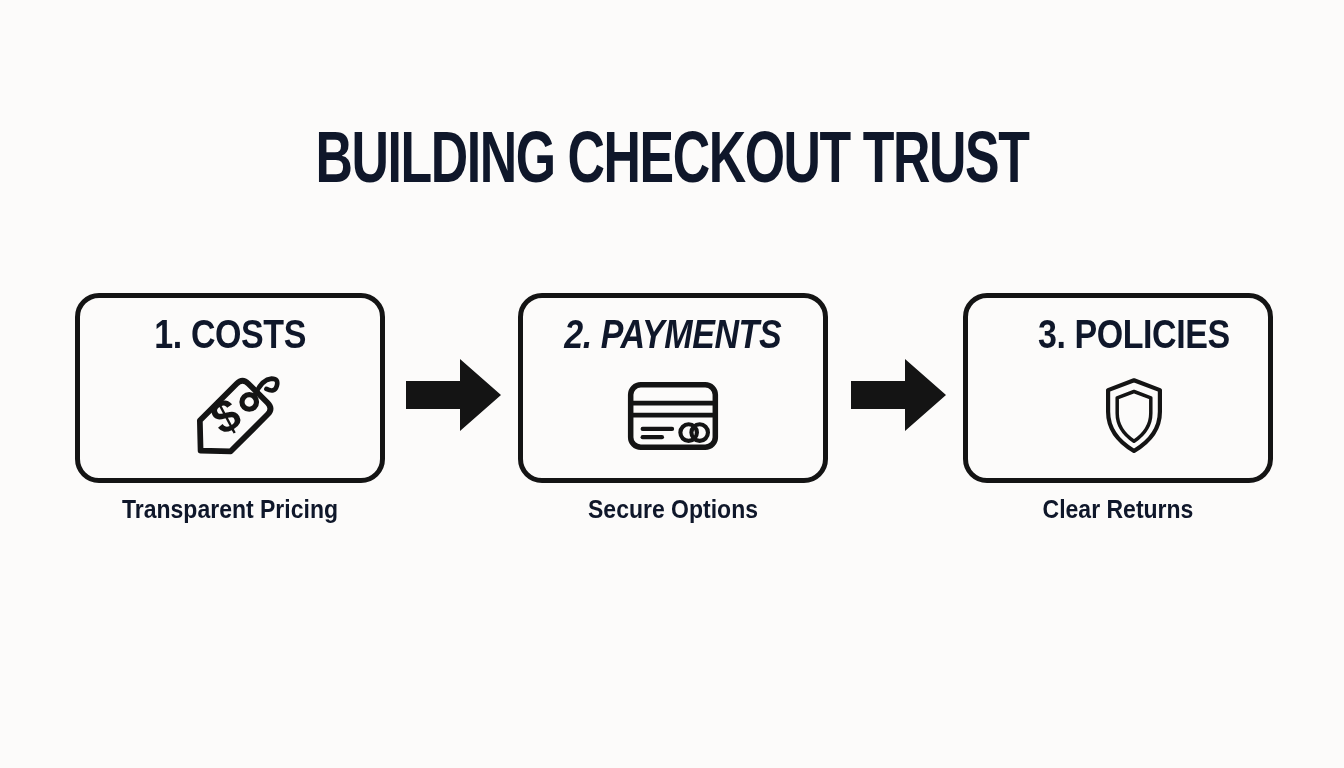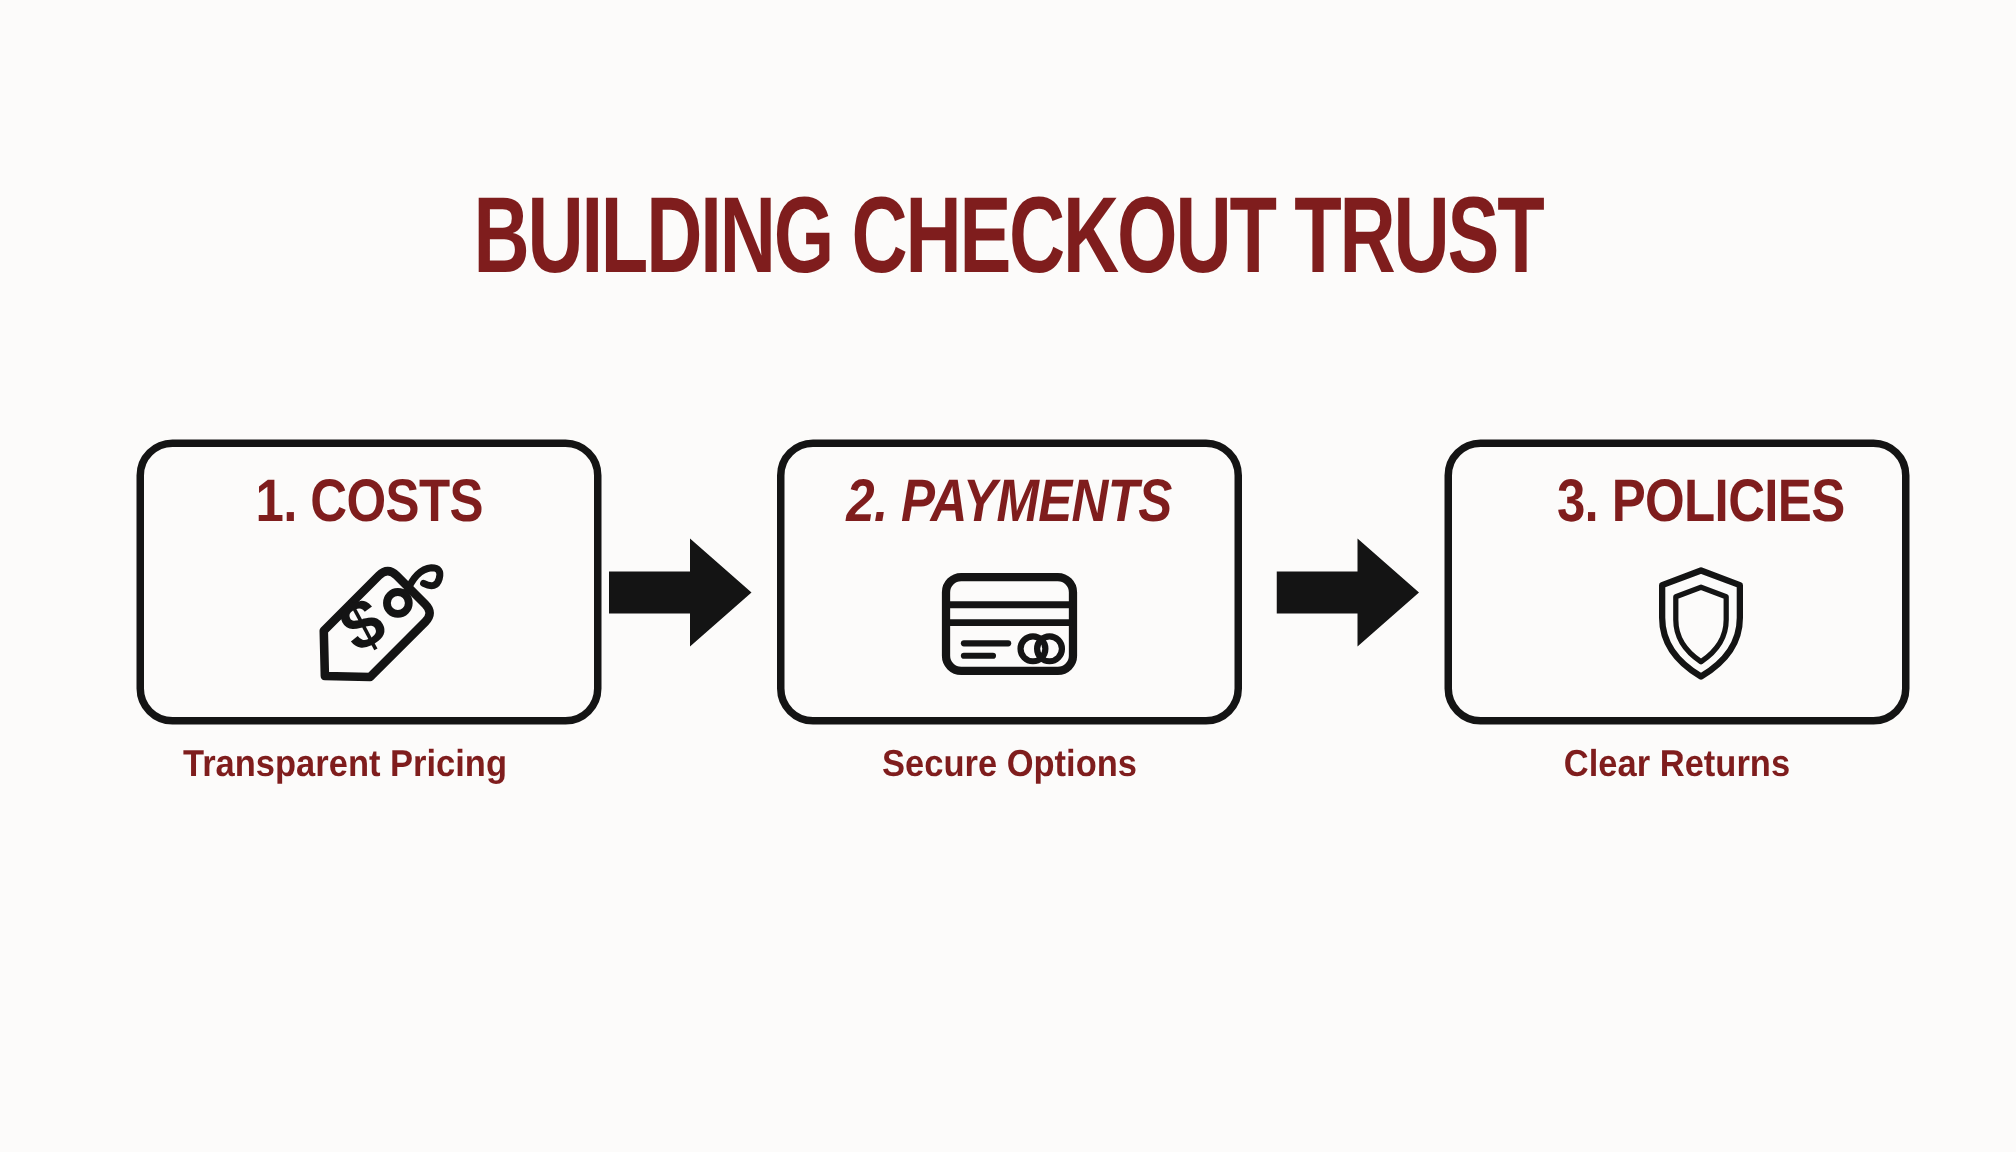--- a/index.html
+++ b/index.html
@@ -5,21 +5,21 @@
   html, body {
     margin: 0;
     padding: 0;
   }
   .canvas {
     position: relative;
     width: 1344px;
     height: 768px;
     background: #fcfbfa;
     font-family: "Liberation Sans", sans-serif;
-    color: #7f1d1d;
+    color: #0f172a;
     overflow: hidden;
   }
   .title {
     position: absolute;
     top: 121px;
     left: 0;
     width: 1344px;
     text-align: center;
     font-size: 72px;
     font-weight: 700;
@@ -35,21 +35,21 @@
     width: 310px;
     height: 190px;
     border: 5px solid #141414;
     border-radius: 24px;
     box-sizing: border-box;
     background: #fcfbfa;
     display: flex;
     flex-direction: column;
     align-items: center;
   }
-  .step-box.s1 { left: 91px; }
+  .step-box.s1 { left: 75px; }
   .step-box.s2 { left: 518px; font-style: italic; }
   .step-box.s3 { left: 963px; padding-left: 32px; }
   .step-heading {
     margin-top: 16px;
     font-size: 40px;
     font-weight: 700;
     letter-spacing: -0.5px;
     transform: scaleX(0.85);
     transform-origin: 50% 50%;
     white-space: nowrap;

